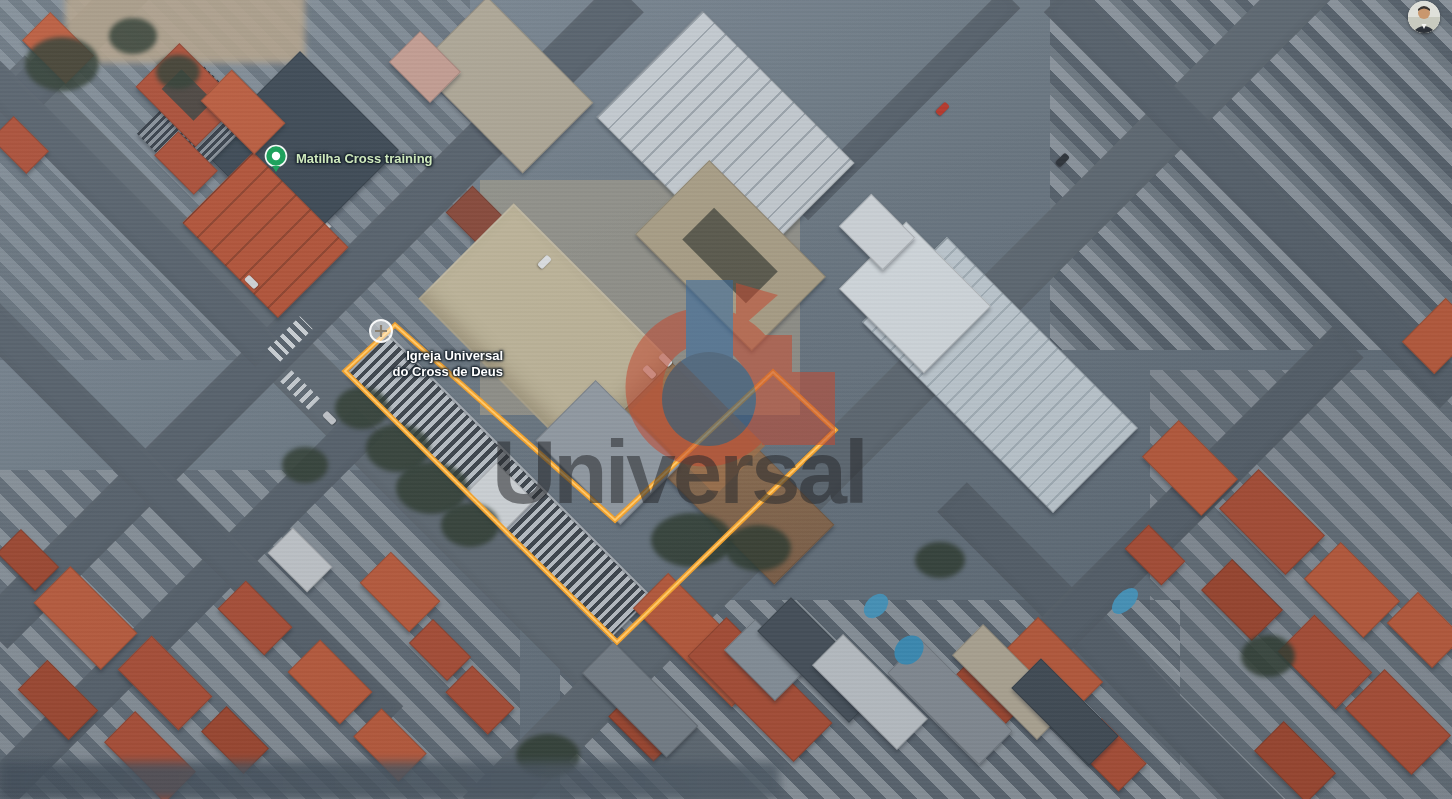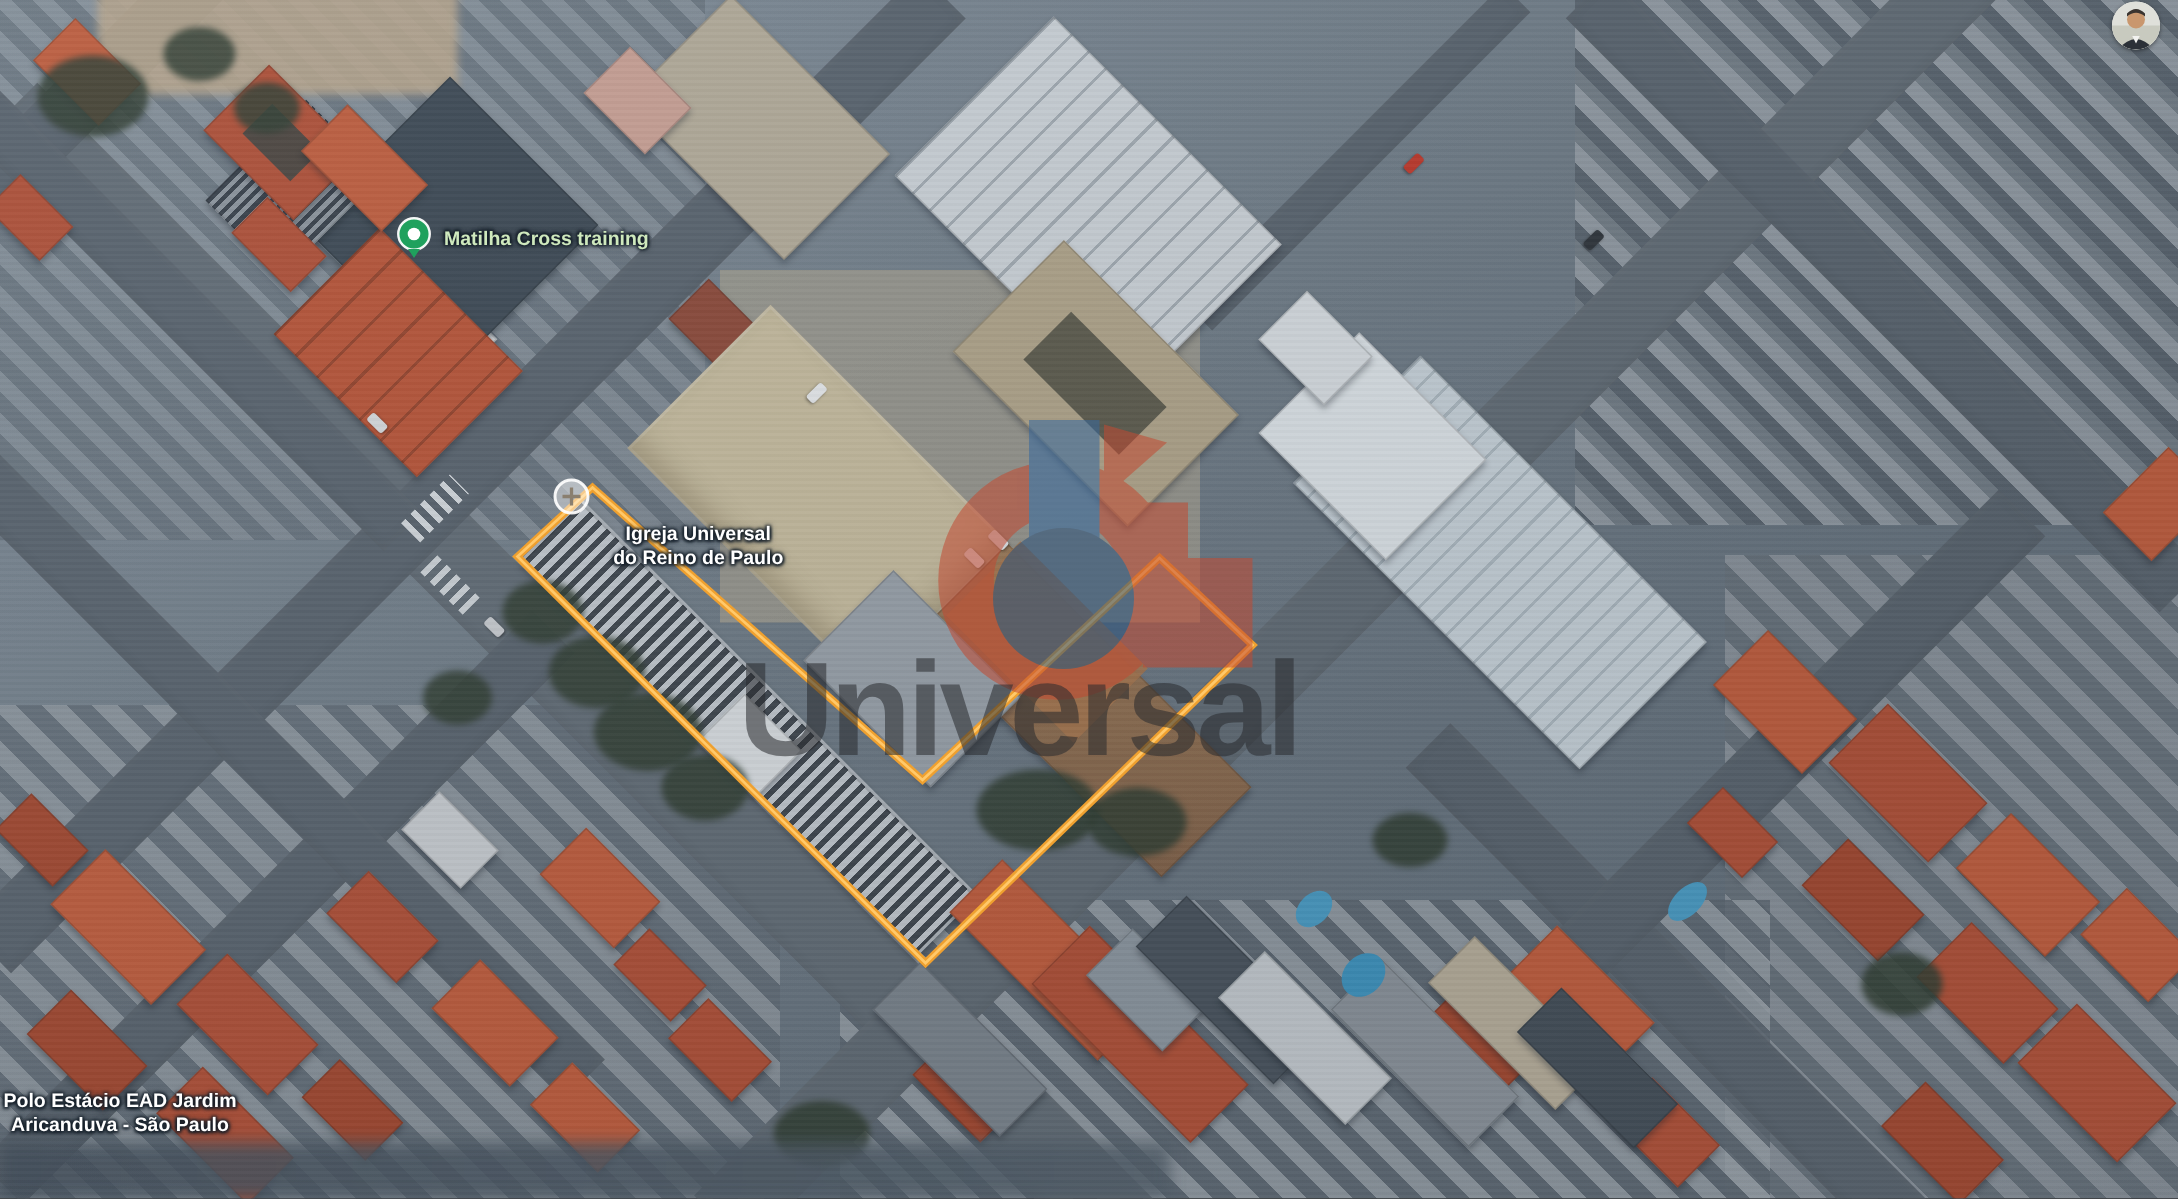--- a/index.html
+++ b/index.html
@@ -166,29 +166,25 @@
 
   <div class="b" style="left:264px;top:144px;display:flex;align-items:center;gap:8px;">
     <svg width="24" height="30" viewBox="0 0 24 30">
       <circle cx="12" cy="12" r="10.5" fill="#1FA15D" stroke="rgba(255,255,255,0.95)" stroke-width="1.6"></circle>
       <path d="M8 22 L16 22 L12 28 Z" fill="#1FA15D"></path>
       <circle cx="12" cy="12" r="4.2" fill="#ffffff"></circle>
     </svg>
     <span class="poi-label" style="position:static;color:#CFE9BD;">Matilha Cross training</span>
   </div>
 
-  <div class="poi-label" style="left:398px;top:348px;width:135px;text-align:center;color:#ffffff;">
+  <div class="poi-label" style="left:368px;top:348px;width:135px;text-align:right;color:#ffffff;">
     <div>Igreja Universal</div>
-    <div>do Reino de Paulo</div>
-  </div>
-
-  <div class="poi-label" style="left:2px;top:726px;width:156px;text-align:center;color:#ffffff;">
-    <div>Polo Estácio EAD Jardim</div>
-    <div>Aricanduva - São Paulo</div>
-  </div>
+    <div>do Cross de Deus</div>
+  </div>
+
 
   <div>
     <svg class="b" style="left:610px;top:275px;" width="235" height="195" viewBox="0 0 235 195">
       <g opacity="0.55">
         <circle cx="95" cy="112" r="61" fill="none" stroke="#C24A32" stroke-width="37"></circle>
         <rect x="76" y="5" width="47" height="112" fill="#35699F"></rect>
         <circle cx="99" cy="124" r="47" fill="#2A527C"></circle>
         <polygon points="126,8 168,20 126,57" fill="#C24A32"></polygon>
         <rect x="152" y="60" width="30" height="42" fill="#C24A32"></rect>
         <rect x="152" y="97" width="73" height="73" fill="#C24A32"></rect>

